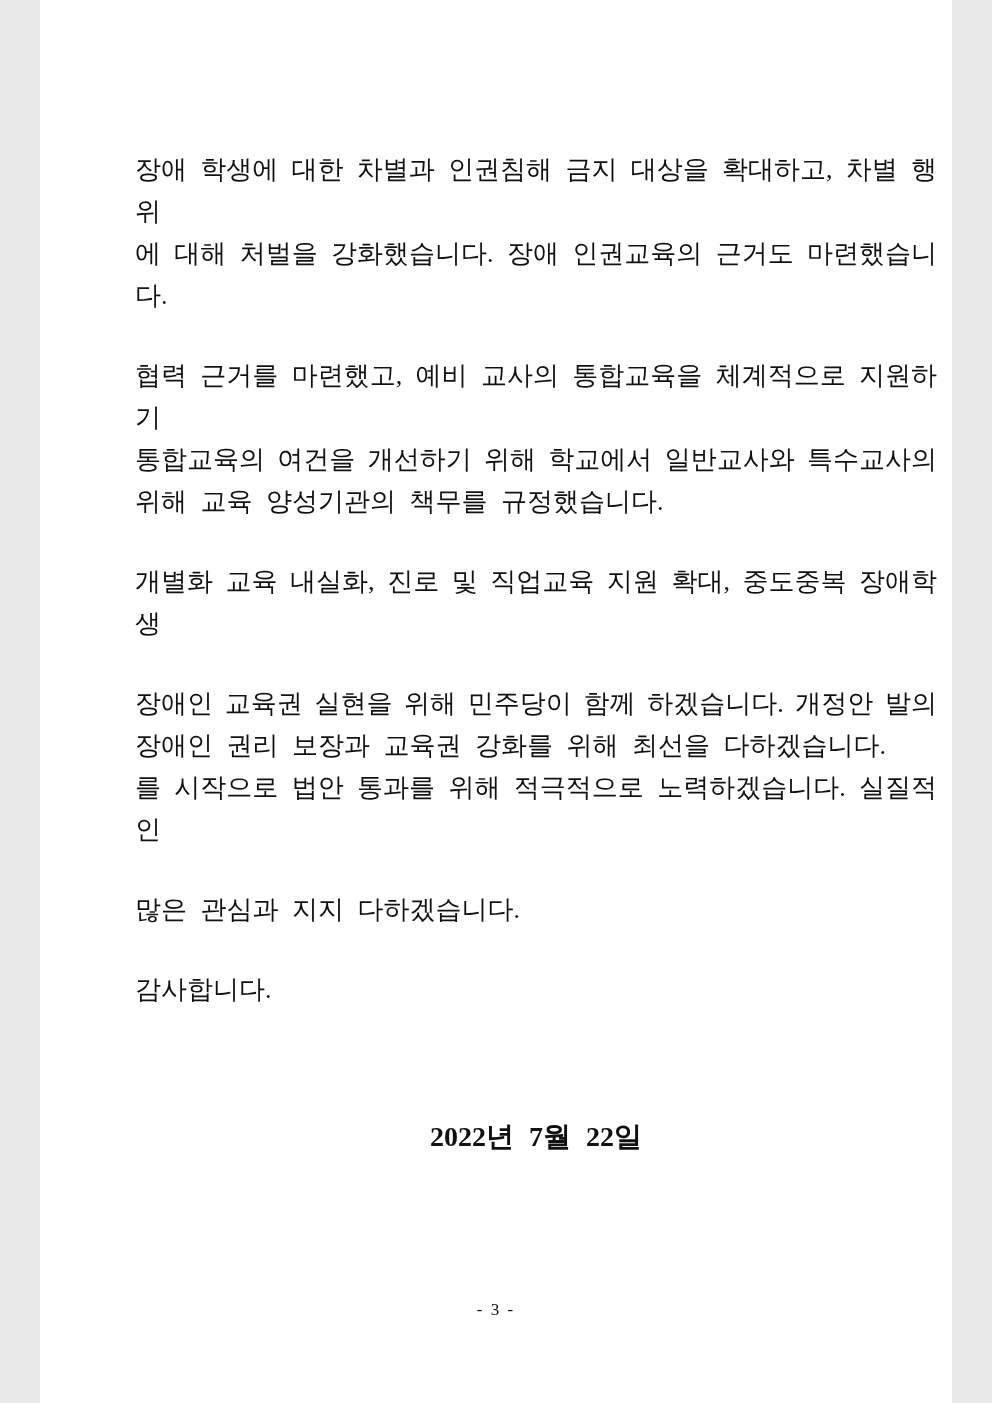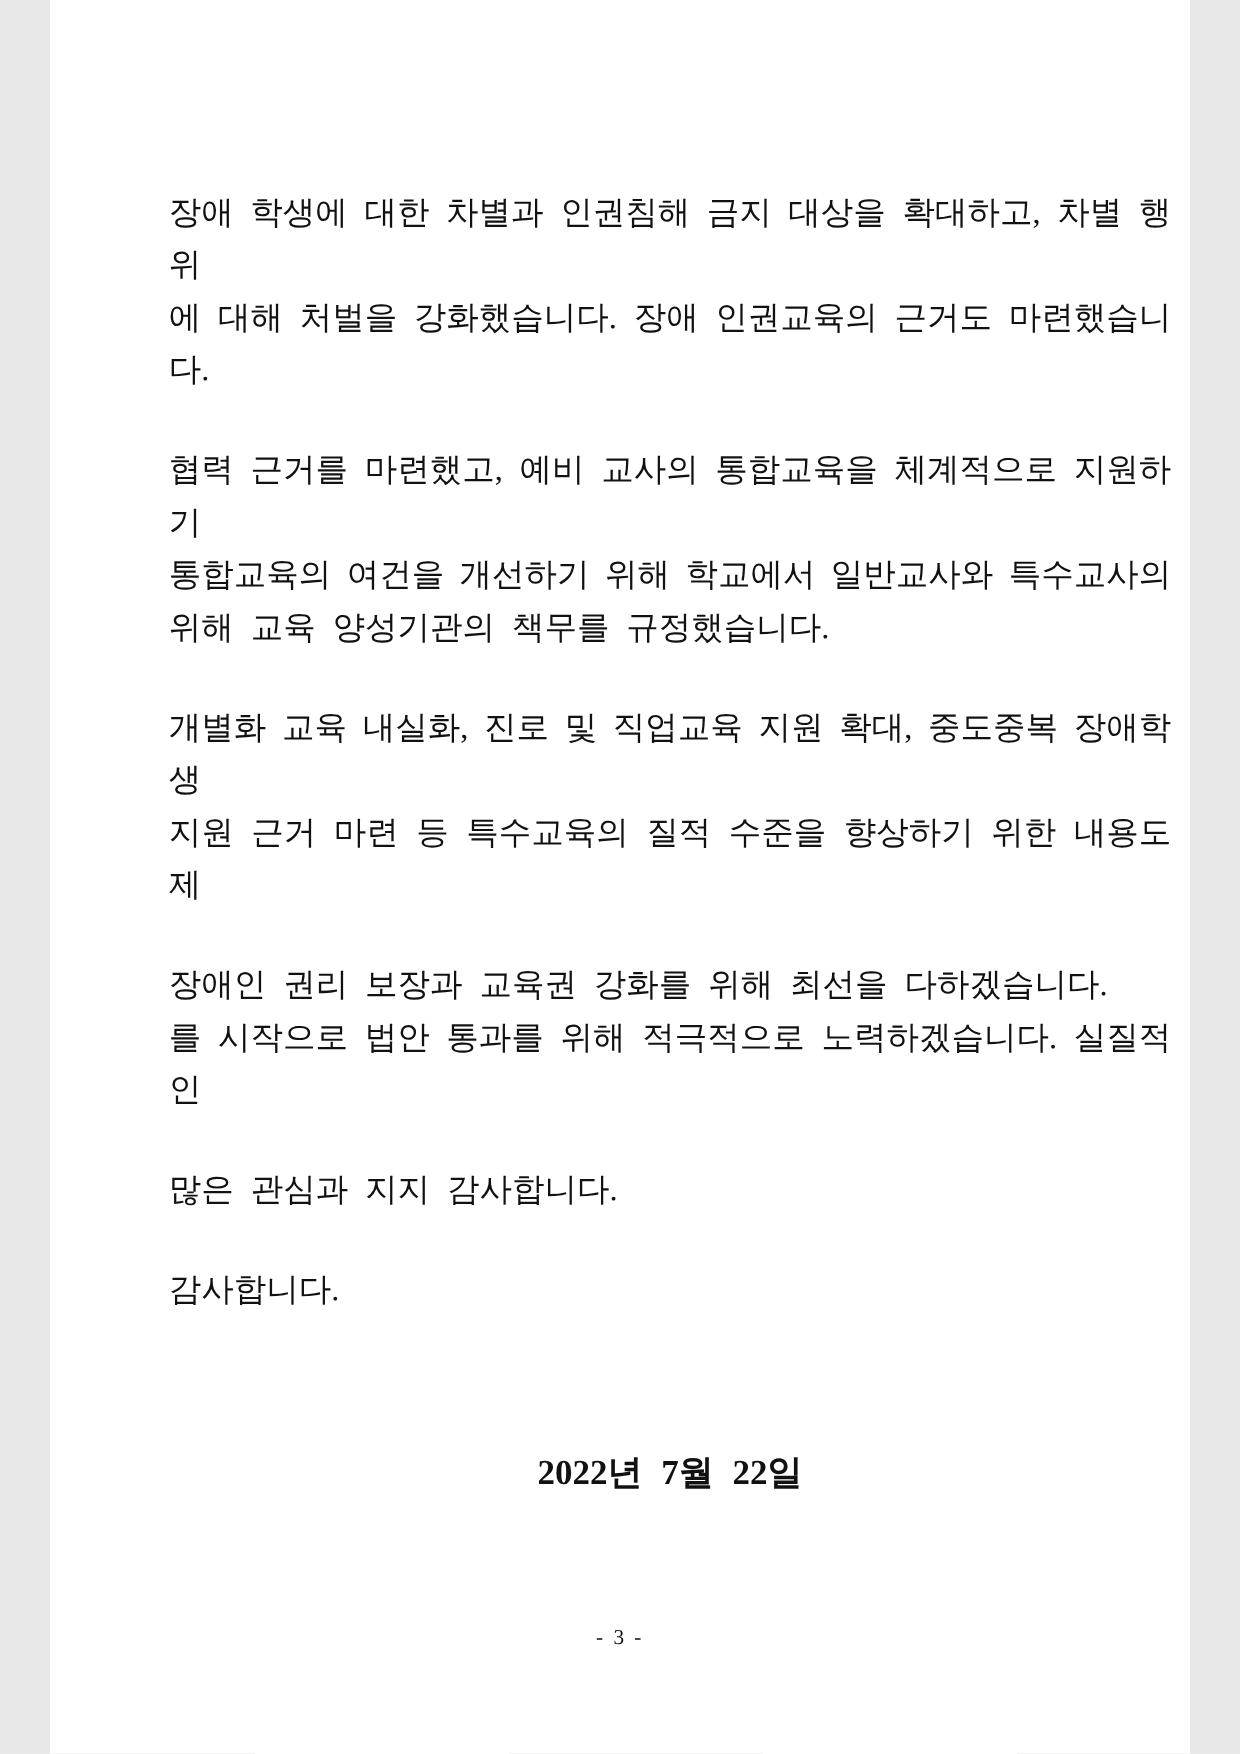--- a/index.html
+++ b/index.html
@@ -72,30 +72,30 @@
           <div class="line">장애 학생에 대한 차별과 인권침해 금지 대상을 확대하고, 차별 행위</div>
           <div class="line">에 대해 처벌을 강화했습니다. 장애 인권교육의 근거도 마련했습니다.</div>
         </div>
         <div class="para">
           <div class="line">협력 근거를 마련했고, 예비 교사의 통합교육을 체계적으로 지원하기</div>
           <div class="line">통합교육의 여건을 개선하기 위해 학교에서 일반교사와 특수교사의</div>
           <div class="line last">위해 교육 양성기관의 책무를 규정했습니다.</div>
         </div>
         <div class="para">
           <div class="line">개별화 교육 내실화, 진로 및 직업교육 지원 확대, 중도중복 장애학생</div>
-          <div class="line">지원 근거 마련 등 특수교육의 질적 수준을 향상하기 위한 내용도 제</div>
         </div>
         <div class="para">
         </div>
         <div class="para">
+          <div class="line">장애인 교육권 실현을 위해 민주당이 함께 하겠습니다. 개정안 발의</div>
           <div class="line last">장애인 권리 보장과 교육권 강화를 위해 최선을 다하겠습니다.</div>
           <div class="line">를 시작으로 법안 통과를 위해 적극적으로 노력하겠습니다. 실질적인</div>
         </div>
         <div class="para">
-          <div class="line last">많은 관심과 지지 감사합니다.</div>
+          <div class="line last">많은 관심과 지지 다하겠습니다.</div>
         </div>
         <div class="para">
           <div class="line last">감사합니다.</div>
         </div>
       </div>
 
     <div class="closing">
       <div class="date-line">2022년 7월 22일</div>
 
     </div>

